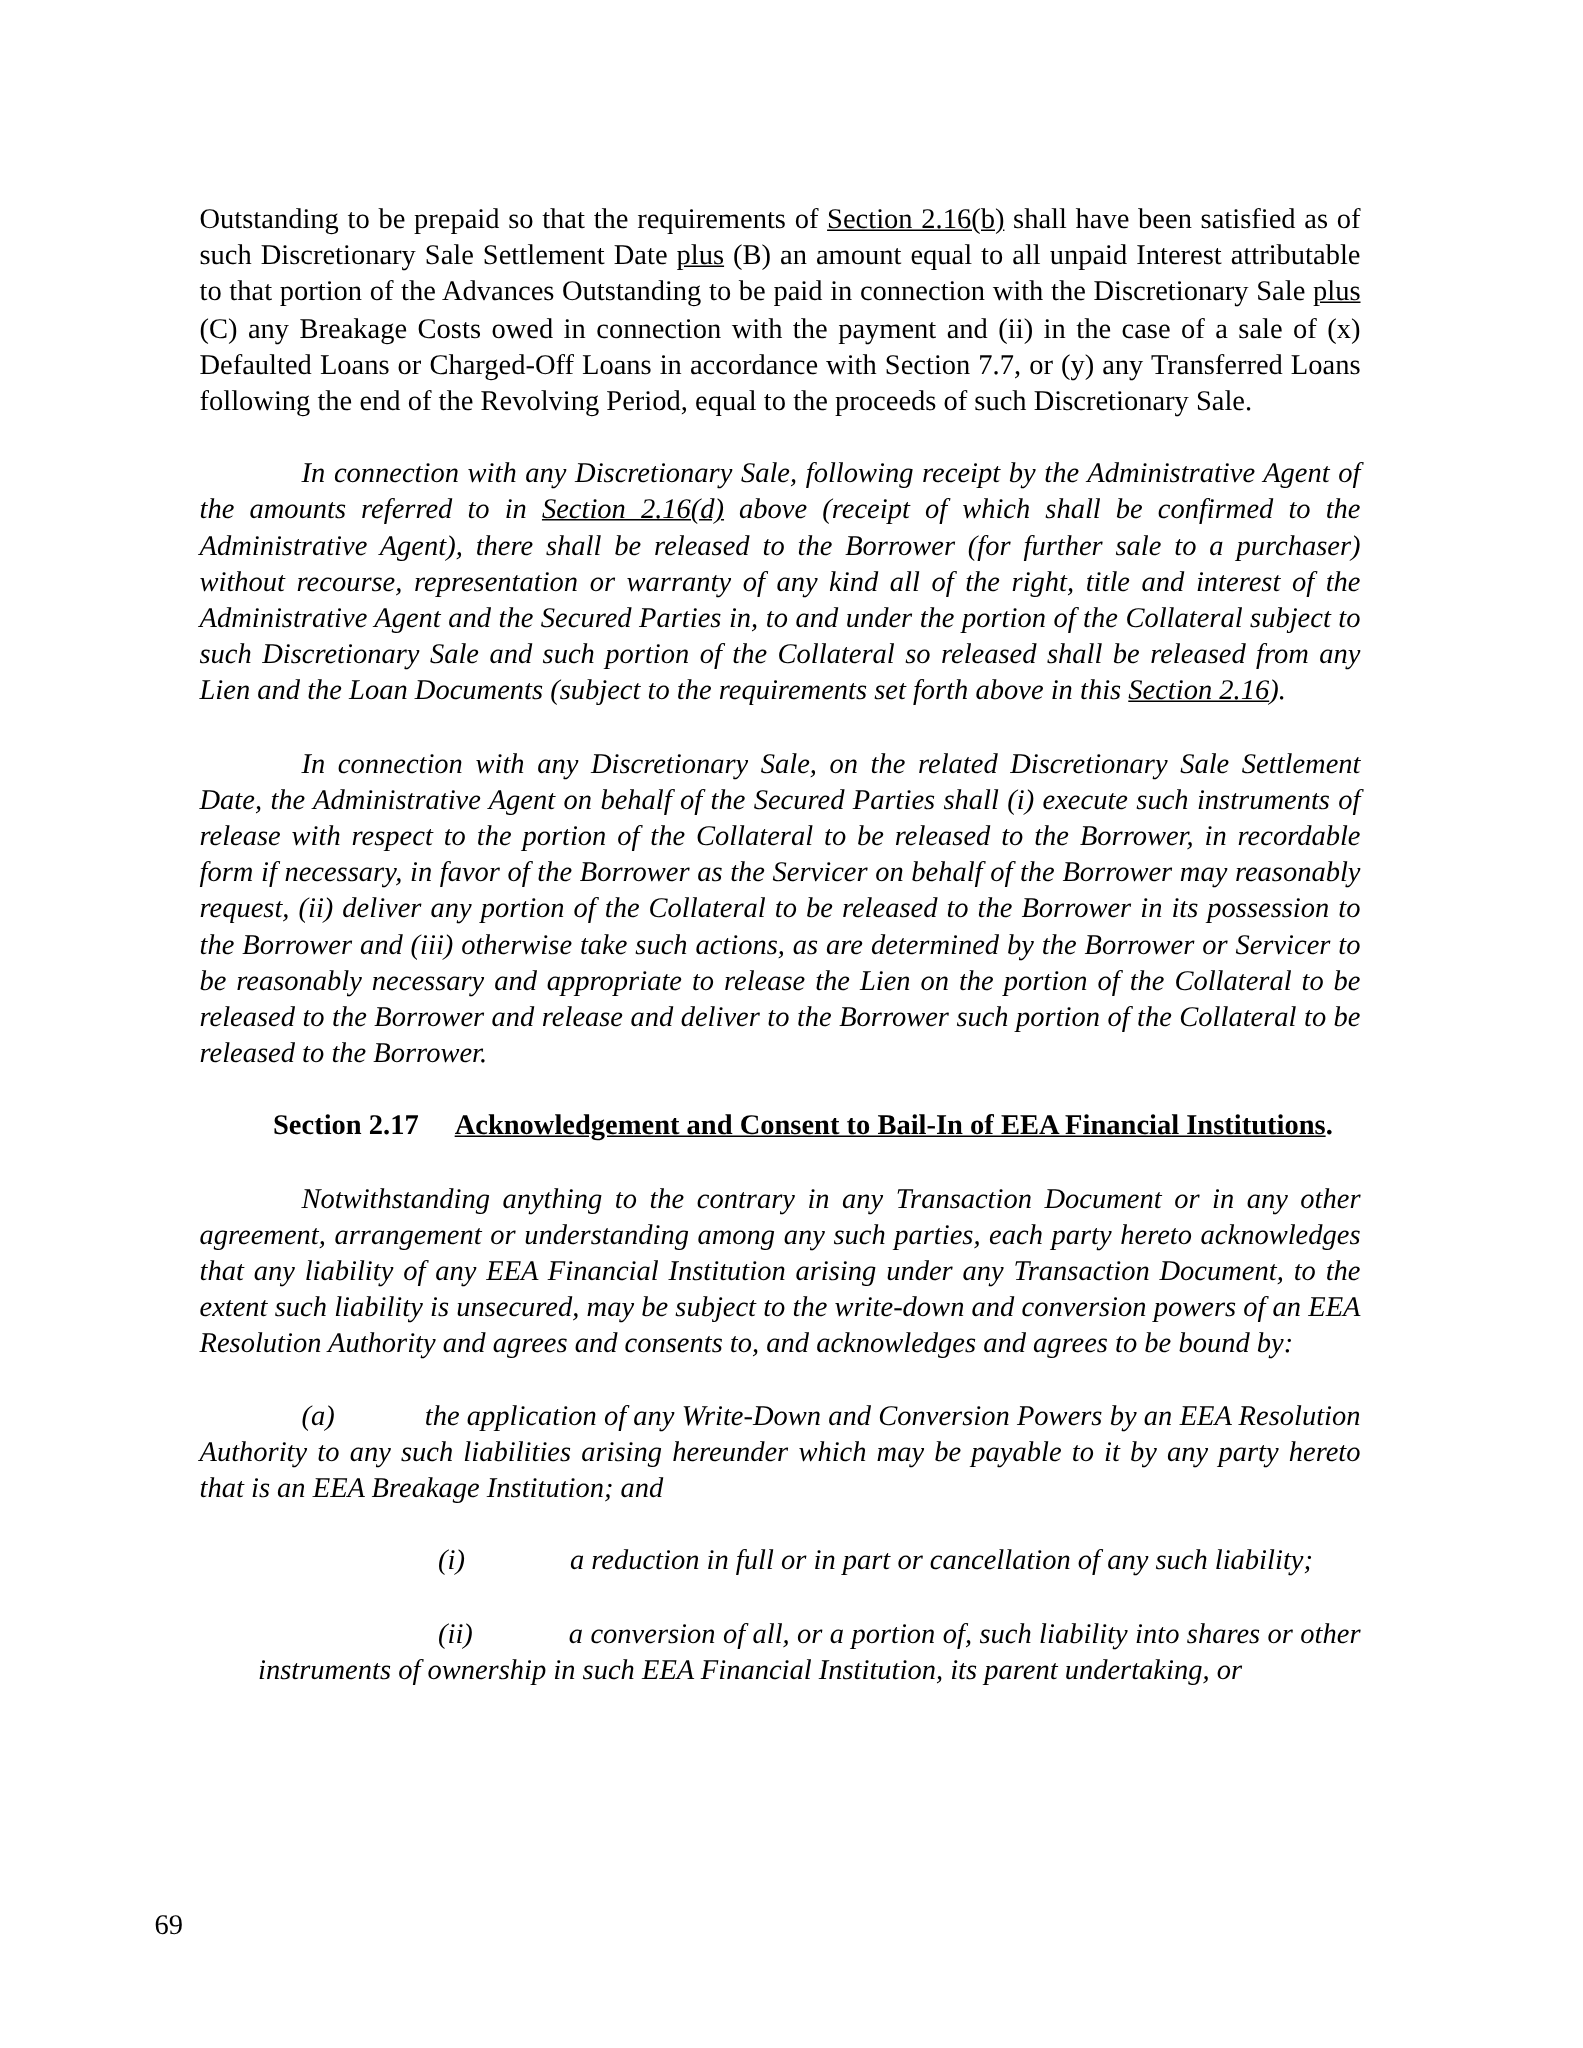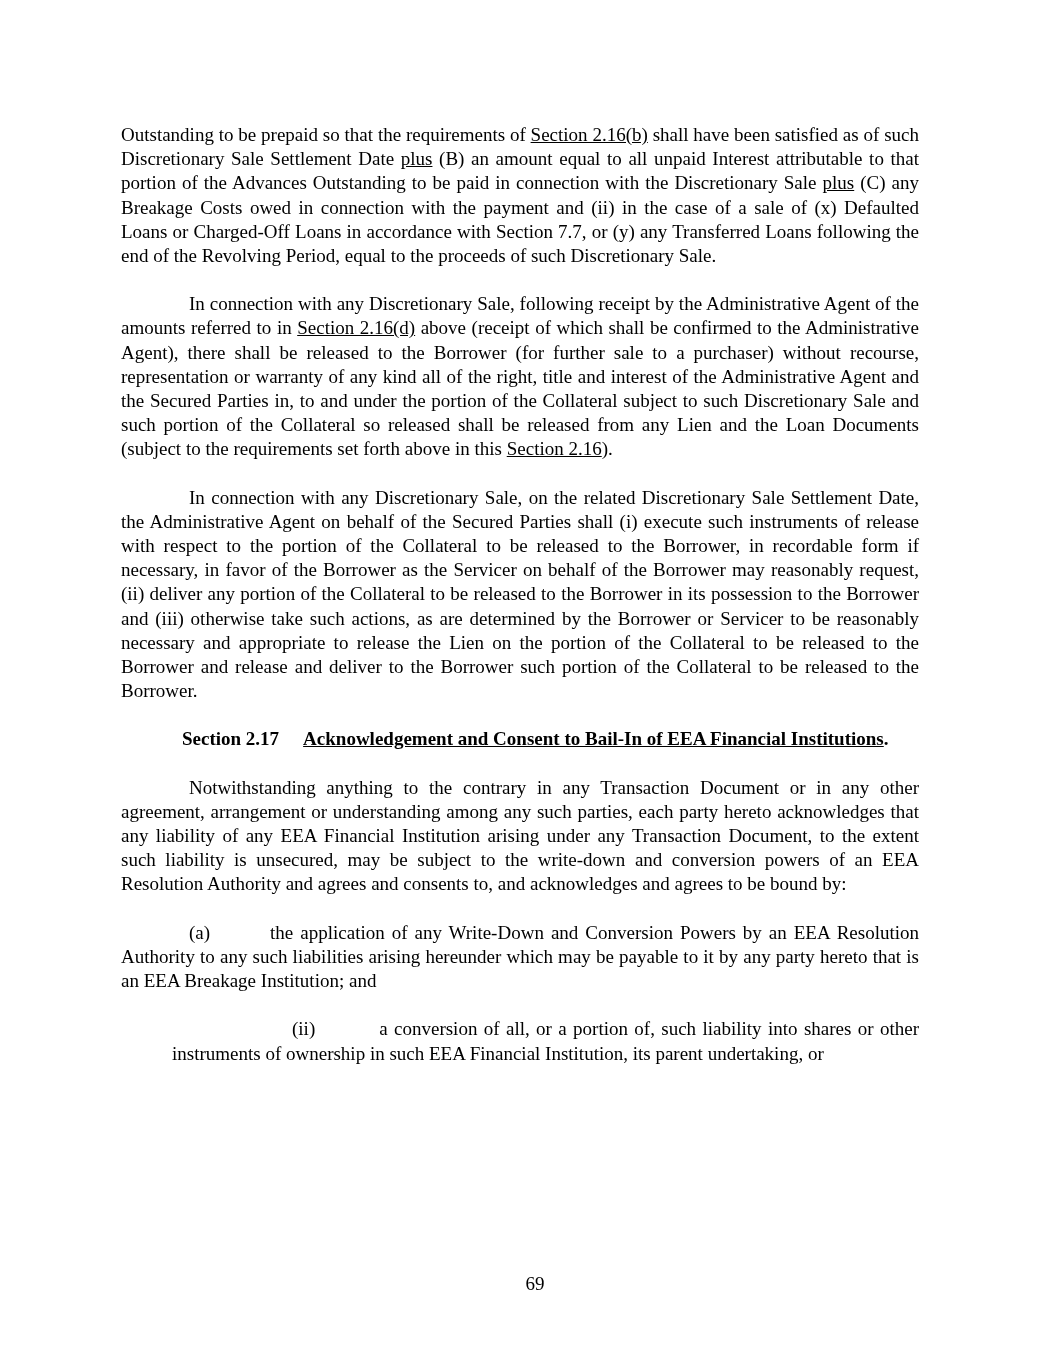--- a/index.html
+++ b/index.html
@@ -18,48 +18,48 @@
     line-height: 24.2px;
     overflow: hidden;
   }
   .content {
     position: absolute;
     left: 117px;
     top: 119px;
     width: 806px;
   }
   .para {
-    margin: 4px;
+    margin: 16px;
     text-align: justify;
   }
-  .gap { margin-top: 24px; }
+  .gap { margin-top: 24px; font-style: italic; }
   .indent { text-indent: 68px; }
   .u { text-decoration: underline; }
   .heading {
     margin: 24px 0 16px 201px;
     text-indent: -136px;
     font-weight: bold;
     text-align: justify;
   }
   .sub-item {
     margin-left: 55px;
     text-indent: 120px;
   }
   .tab { display: inline-block; text-decoration: none; }
   .tab-h  { width: 24px; }
   .tab-a  { width: 60px; }
   .tab-b  { width: 59px; }
   .tab-i  { width: 70px; }
   .tab-ii { width: 64px; }
   .page-number {
     position: absolute;
-    left: 132px;
+    left: 103px;
     top: 1272px;
     width: 806px;
-    text-align: center;
+    text-align: left;
   }
 </style>
 </head>
 <body>
 
 <div class="page">
   <div class="content">
 
     <p class="para"><span>Outstanding to be prepaid so that the requirements of </span><span class="u">Section 2.16(b)</span><span> shall have been satisfied as of such Discretionary Sale Settlement Date </span><span class="u">plus</span><span> (B) an amount equal to all unpaid Interest attributable to that portion of the Advances Outstanding to be paid in connection with the Discretionary Sale </span><span class="u">plus</span><span> (C) any Breakage Costs owed in connection with the payment and (ii) in the case of a sale of (x) Defaulted Loans or Charged-Off Loans in accordance with Section 7.7, or (y) any Transferred Loans following the end of the Revolving Period, equal to the proceeds of such Discretionary Sale.</span></p>
 
@@ -67,19 +67,20 @@
 
     <p class="para indent gap"><span>In connection with any Discretionary Sale, on the related Discretionary Sale Settlement Date, the Administrative Agent on behalf of the Secured Parties shall (i) execute such instruments of release with respect to the portion of the Collateral to be released to the Borrower, in recordable form if necessary, in favor of the Borrower as the Servicer on behalf of the Borrower may reasonably request, (ii) deliver any portion of the Collateral to be released to the Borrower in its possession to the Borrower and (iii) otherwise take such actions, as are determined by the Borrower or Servicer to be reasonably necessary and appropriate to release the Lien on the portion of the Collateral to be released to the Borrower and release and deliver to the Borrower such portion of the Collateral to be released to the Borrower.</span></p>
 
     <p class="heading"><span>Section 2.17</span><span class="tab tab-h"></span><span class="u">Acknowledgement and Consent to Bail-In of EEA Financial Institutions</span><span>.</span></p>
 
     <p class="para indent gap"><span>Notwithstanding anything to the contrary in any Transaction Document or in any other agreement, arrangement or understanding among any such parties, each party hereto acknowledges that any liability of any EEA Financial Institution arising under any Transaction Document, to the extent such liability is unsecured, may be subject to the write-down and conversion powers of an EEA Resolution Authority and agrees and consents to, and acknowledges and agrees to be bound by:</span></p>
 
     <p class="para indent gap"><span>(a)</span><span class="tab tab-a"></span><span>the application of any Write-Down and Conversion Powers by an EEA Resolution Authority to any such liabilities arising hereunder which may be payable to it by any party hereto that is an EEA Breakage Institution; and</span></p>
 
 
+    <p class="para sub-item gap"><span>(i)</span><span class="tab tab-i"></span><span>a reduction in full or in part or cancellation of any such liability;</span></p>
 
     <p class="para sub-item gap"><span>(ii)</span><span class="tab tab-ii"></span><span>a conversion of all, or a portion of, such liability into shares or other instruments of ownership in such EEA Financial Institution, its parent undertaking, or</span></p>
 
   </div>
 
   <div class="page-number">69</div>
 </div>
 
 </body></html>

